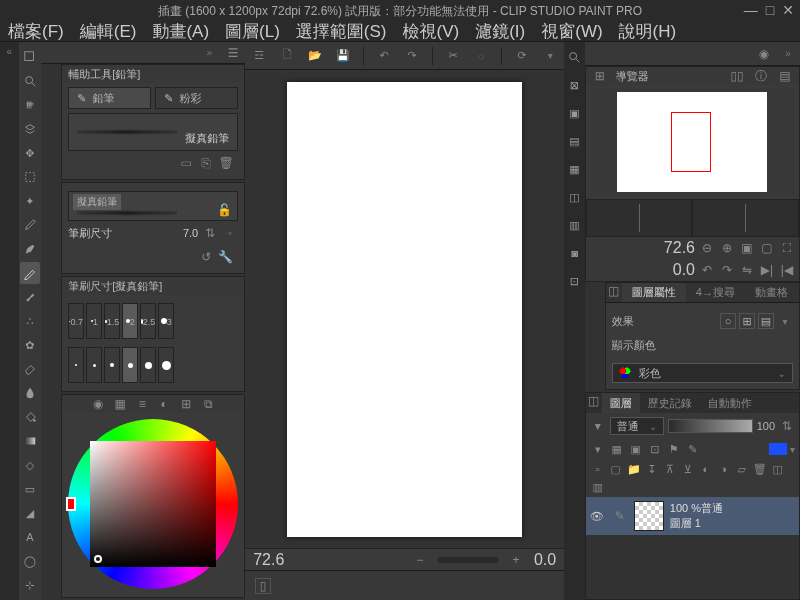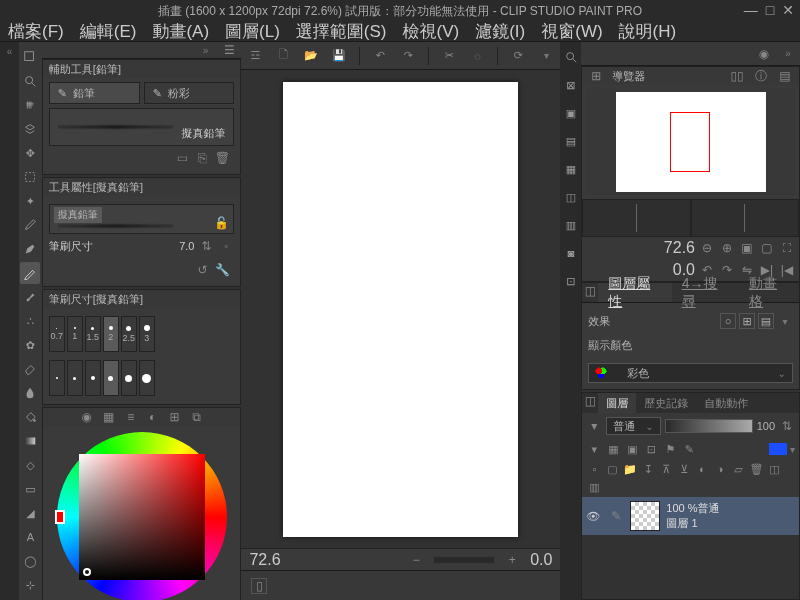--- a/index.html
+++ b/index.html
@@ -16,39 +16,39 @@
 .cmd-ico { width: 20px; height: 20px; display: flex; align-items: center; justify-content: center; color: #888; cursor: pointer; }
 .cmd-sep { width: 1px; height: 18px; background: #222; margin: 0 2px; }
 
 .tool-col { width: 22px; background: #383838; display: flex; flex-direction: column; align-items: center; padding-top: 4px; gap: 2px; }
 .tool-col.narrow { width: 20px; background: #2a2a2a; }
 .tool-btn { width: 20px; height: 22px; display: flex; align-items: center; justify-content: center; color: #999; cursor: pointer; border-radius: 2px; }
 .tool-btn.sel { background: #555; color: #ddd; }
 .tool-btn svg { width: 14px; height: 14px; }
 
 .panel-stack { width: 210px; background: #323232; display: flex; flex-direction: column; }
-.panel { background: #3a3a3a; border: 1px solid #222; margin-bottom: 2px; }
+.panel { background: #3a3a3a; border: 1px solid #222; margin-bottom: 2px; margin-left: 20px; }
 .panel-hdr { height: 18px; background: #383838; display: flex; align-items: center; padding: 0 6px; color: #bbb; font-size: 11px; }
 .panel-body { padding: 4px 6px; }
 
 .pencil-btn { background: #4a4a4a; border: 1px solid #222; height: 22px; display: flex; align-items: center; padding: 0 8px; cursor: pointer; flex: 1; }
 .pencil-btn.plain { background: #3a3a3a; }
 .stroke-prev { background: #404040; height: 38px; display: flex; align-items: center; position: relative; margin-top: 4px; border: 1px solid #222; }
 .stroke-dust { position: absolute; left: 8px; right: 60px; height: 10px; background: radial-gradient(ellipse at 20% 50%, rgba(0,0,0,0.4), transparent 40%), radial-gradient(ellipse at 50% 50%, rgba(0,0,0,0.5), transparent 45%), radial-gradient(ellipse at 80% 50%, rgba(0,0,0,0.4), transparent 40%); }
 .stroke-lbl { position: absolute; right: 8px; bottom: 4px; font-size: 11px; color: #ccc; }
 
 .icon-row { display: flex; gap: 4px; justify-content: flex-end; padding: 4px; }
 .mini-ico { width: 16px; height: 16px; color: #888; cursor: pointer; display: flex; align-items: center; justify-content: center; font-size: 12px; }
 
 .prop-row { display: flex; align-items: center; height: 24px; gap: 4px; }
 .prop-lbl { color: #ccc; font-size: 11px; }
 .prop-val { color: #ccc; font-size: 11px; margin-left: auto; }
 
 .size-grid { display: flex; gap: 2px; padding: 4px 0; }
-.size-cell { width: 16px; height: 36px; background: #3a3a3a; display: flex; flex-direction: column; align-items: center; justify-content: center; cursor: pointer; border: 1px solid #222; }
+.size-cell { width: 16px; height: 36px; background: #3a3a3a; display: flex; flex-direction: row; align-items: center; justify-content: center; cursor: pointer; border: 1px solid #222; }
 .size-cell.sel { background: #5a5a5a; }
 .size-dot { background: #fff; border-radius: 50%; }
 .size-lbl { color: #aaa; font-size: 9px; margin-top: 2px; }
 
 .color-area { padding: 6px; position: relative; }
 .color-wheel { width: 170px; height: 170px; margin: 0 auto; border-radius: 50%; background: conic-gradient(from 90deg, red, magenta, blue, cyan, lime, yellow, red); position: relative; }
 .color-inner { position: absolute; left: 22px; top: 22px; width: 126px; height: 126px; background: linear-gradient(to top, #000, transparent), linear-gradient(to right, #fff, red); }
 .wheel-handle { position: absolute; left: -2px; top: 78px; width: 10px; height: 14px; border: 2px solid #fff; background: red; }
 .sq-handle { position: absolute; left: 4px; bottom: 4px; width: 8px; height: 8px; border: 2px solid #fff; border-radius: 50%; }
 
@@ -68,30 +68,30 @@
 .nav-panel { background: #3a3a3a; border: 1px solid #222; }
 .nav-preview { height: 106px; background: #383838; display: flex; align-items: center; justify-content: center; margin: 4px; }
 .nav-canvas { width: 150px; height: 100px; background: #fff; position: relative; }
 .nav-viewport { position: absolute; left: 54px; top: 20px; width: 40px; height: 60px; border: 1px solid red; }
 .nav-split { display: flex; height: 38px; }
 .nav-thumb { flex: 1; background: #2e2e2e; border: 1px solid #222; display: flex; align-items: center; justify-content: center; }
 .zoom-row { height: 22px; display: flex; align-items: center; justify-content: flex-end; gap: 4px; padding: 0 4px; background: #383838; }
 .rot-row { height: 22px; display: flex; align-items: center; justify-content: flex-end; gap: 4px; padding: 0 4px; background: #383838; }
 
 .subtab-row { height: 20px; display: flex; background: #323232; border-bottom: 1px solid #1a1a1a; }
-.subtab { padding: 4px 10px; display: flex; align-items: center; color: #888; font-size: 14px; cursor: pointer; text-decoration: underline; }
+.subtab { padding: 4px 10px; display: flex; align-items: center; color: #888; font-size: 11px; cursor: pointer; }
 .subtab.act { background: #3a3a3a; color: #ddd; }
 
 .layerprop-body { padding: 6px; text-align: center; }
 .effect-row { display: flex; align-items: center; justify-content: space-between; height: 24px; }
 .effect-icons { display: flex; gap: 3px; }
 .eff-ico { width: 16px; height: 16px; border: 1px solid #555; display: flex; align-items: center; justify-content: center; color: #aaa; cursor: pointer; }
 .color-mode-row { display: flex; align-items: center; gap: 8px; margin-top: 6px; }
 .dd { background: #2a2a2a; border: 1px solid #555; height: 20px; display: flex; align-items: center; padding: 0 6px; flex: 1; cursor: pointer; justify-content: space-between; }
-.dd-col { display: flex; align-items: center; gap: 20px; }
+.dd-col { display: flex; align-items: center; gap: 8px; }
 .rgb-dot { width: 12px; height: 12px; background: radial-gradient(circle at 30% 30%, red 30%, transparent 30%), radial-gradient(circle at 70% 30%, lime 30%, transparent 30%), radial-gradient(circle at 50% 70%, blue 30%, transparent 30%); border-radius: 50%; }
 
 .layer-panel { flex: 1; background: #3a3a3a; border: 1px solid #222; display: flex; flex-direction: column; }
 .layer-tabs { height: 20px; display: flex; background: #2e2e2e; }
 .layer-tab { padding: 0 8px; display: flex; align-items: center; color: #888; cursor: pointer; font-size: 11px; }
 .layer-tab.act { background: #3a3a3a; color: #ddd; }
 .layer-opts { display: flex; align-items: center; gap: 4px; padding: 4px; background: #383838; }
 .layer-dd { background: #2a2a2a; border: 1px solid #555; height: 18px; padding: 0 6px; display: flex; align-items: center; cursor: pointer; font-size: 11px; }
 .opacity-bar { flex: 1; height: 14px; background: linear-gradient(to right, #2a2a2a 0%, #aaa 100%); border: 1px solid #555; }
 .lock-row { display: flex; align-items: center; gap: 3px; padding: 2px 4px; background: #383838; }
@@ -243,23 +243,20 @@
         </div>
         <div class="icon-row">
           <span class="mini-ico">▭</span>
           <span class="mini-ico">⎘</span>
           <span class="mini-ico">🗑</span>
         </div>
       </div>
     </div>
 
     <div class="panel">
-      <div class="panel-hdr">
-          <span>工具屬性[擬真鉛筆]</span>
-        </div>
       <div class="panel-body">
         <div class="stroke-prev" style="height:30px">
           <span style="position:absolute;left:4px;top:2px;font-size:10px;background:#5a5a5a;padding:1px 4px">擬真鉛筆</span>
           <div class="stroke-dust" style="top:16px"></div>
           <span class="mini-ico" style="position:absolute;right:4px;bottom:2px">🔓</span>
         </div>
         <div class="prop-row">
           <span class="prop-lbl">筆刷尺寸</span>
           <span class="prop-val">7.0</span>
           <span class="mini-ico">⇅</span>

